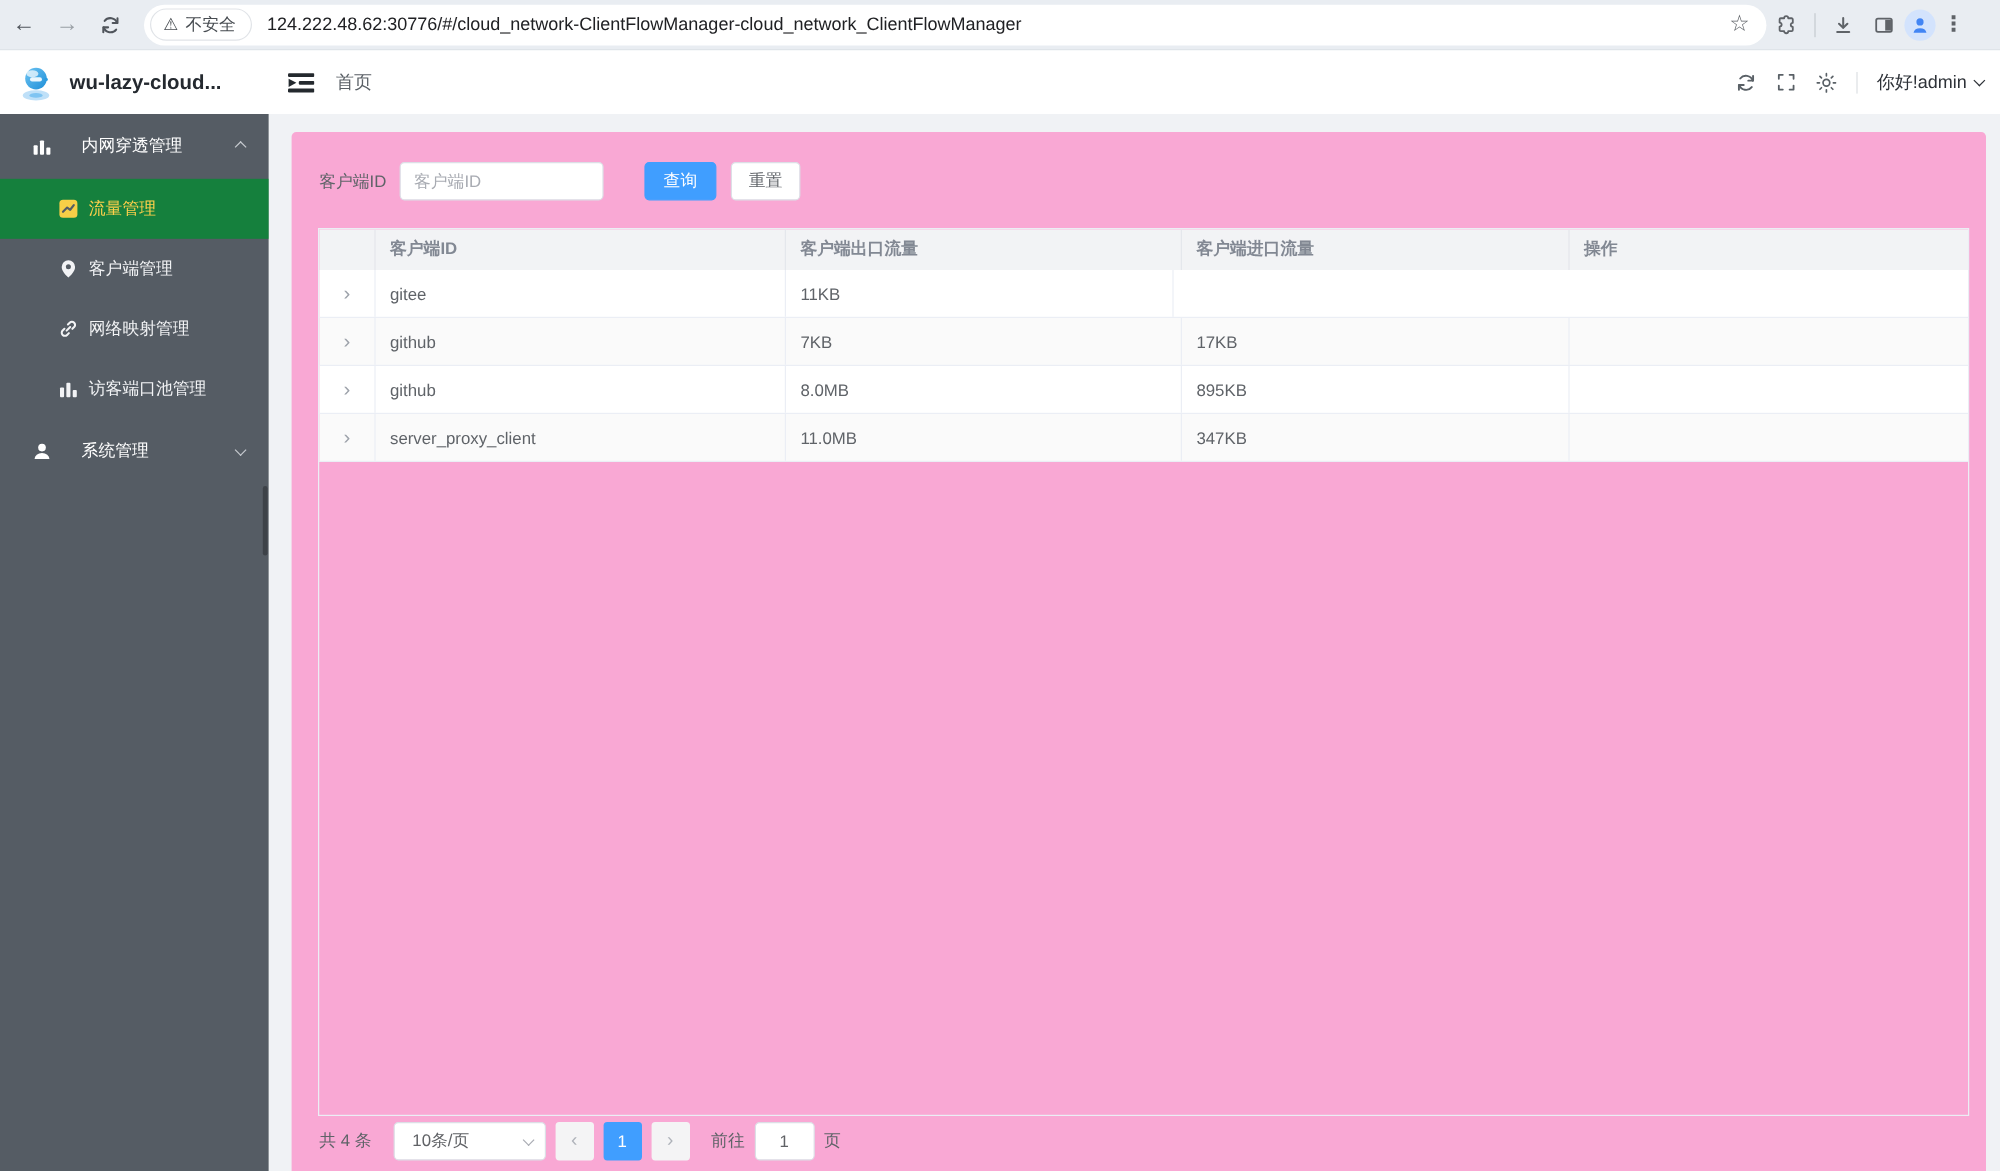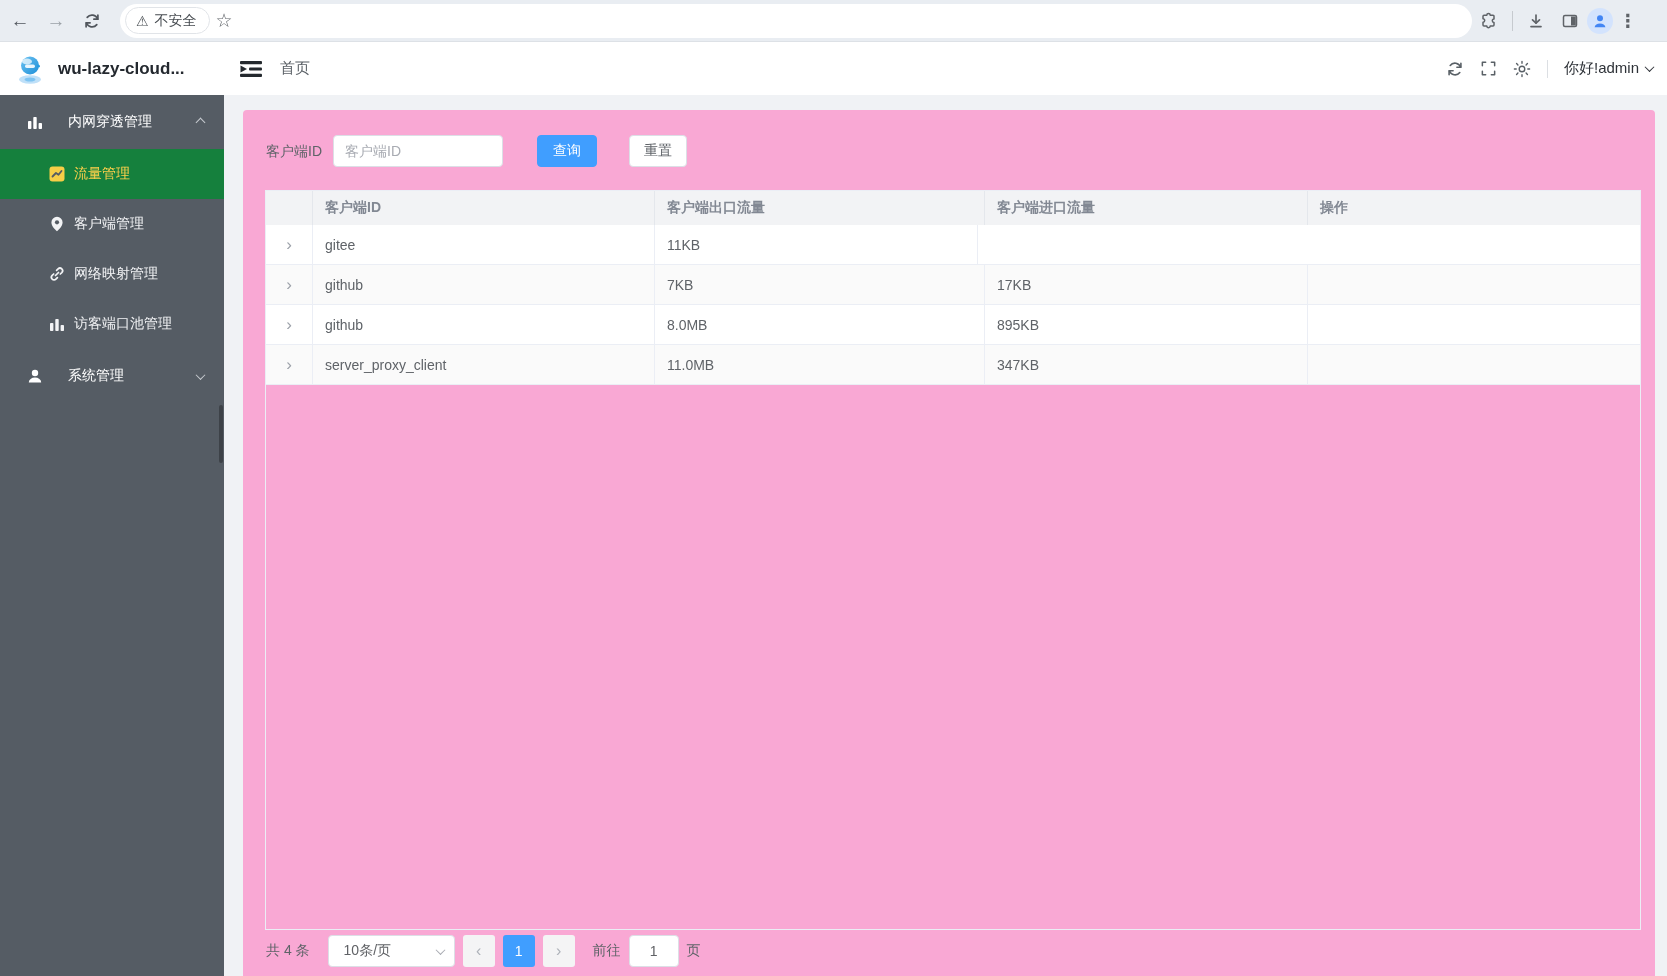--- a/index.html
+++ b/index.html
@@ -60,21 +60,21 @@
   .main { position:absolute; left:224px; top:95px; right:0; bottom:0; background:#f0f2f5; }
   .panel { position:absolute; left:19px; top:15px; right:12px; bottom:0; background:#f9a8d4; border-radius:4px 4px 0 0; }
 
   .search-label { position:absolute; left:23px; top:25px; height:32px; line-height:32px; font-size:14px; color:#5f6368; }
   .search-input { position:absolute; left:90px; top:25px; width:170px; height:32px; border:1px solid #dcdfe6;
     border-radius:4px; padding:0 11px; font-size:14px; color:#606266; outline:none; font-family:inherit; }
   .search-input::placeholder { color:#a8abb2; }
   .btn { position:absolute; top:25px; height:32px; border-radius:4px; font-size:14px; display:flex;
     align-items:center; justify-content:center; cursor:pointer; font-family:inherit; }
   .btn-query { left:294px; width:60px; background:#409eff; color:#fff; border:1px solid #409eff; }
-  .btn-reset { left:366px; width:58px; background:#fff; color:#5f6368; border:1px solid #dcdfe6;margin-left:20px; }
+  .btn-reset { left:366px; width:58px; background:#fff; color:#5f6368; border:1px solid #dcdfe6; }
 
   
   .table-wrap { position:absolute; left:22px; top:80px; width:1376px; height:740px;
     border:1px solid #ebeef5; overflow:hidden; }
   .t-row { display:flex; width:100%; }
   .t-head { height:34px; background:#f2f3f5; }
   .t-head .cell { color:#828893; font-weight:600; border-right:1px solid #e4e7ec; }
   .t-head .cell:last-child { border-right:none; }
   .cell { font-size:14px; display:flex; align-items:center; padding-left:12px; overflow:hidden; white-space:nowrap; }
   .c-exp { width:47px; justify-content:center; padding-left:0; }
@@ -114,20 +114,21 @@
         <path d="M14.9 3.2v4h-4"></path>
       <path d="M3.4 10.8A6 6 0 0 0 13.8 12.6"></path>
         <path d="M3.1 14.8v-4h4"></path>
     </svg>
   </div>
   <div class="addr-pill">
     <div class="sec-badge">
       <span class="warn">⚠</span>
       <span>不安全</span>
     </div>
+    <div class="addr-url">124.222.48.62:30776/#/cloud_network-ClientFlowManager-cloud_network_ClientFlowManager</div>
     <div class="star">☆</div>
   </div>
   <div class="tool-ic">
     <svg width="18" height="18" viewBox="0 0 18 18" fill="none" stroke="#5f6368" stroke-width="1.5" stroke-linejoin="round">
       <path d="M6.8 3.2a1.7 1.7 0 0 1 3.4 0H13a1 1 0 0 1 1 1v2.8a1.7 1.7 0 0 0 0 3.4V13a1 1 0 0 1-1 1h-2.8a1.7 1.7 0 0 1-3.4 0H4a1 1 0 0 1-1-1v-2.8a1.7 1.7 0 0 0 0-3.4V4.2a1 1 0 0 1 1-1h2.8z"></path>
     </svg>
   </div>
   <div class="vsep"></div>
   <div class="tool-ic">
     <svg width="18" height="18" viewBox="0 0 18 18" fill="none" stroke="#5f6368" stroke-width="1.7" stroke-linecap="round" stroke-linejoin="round">

